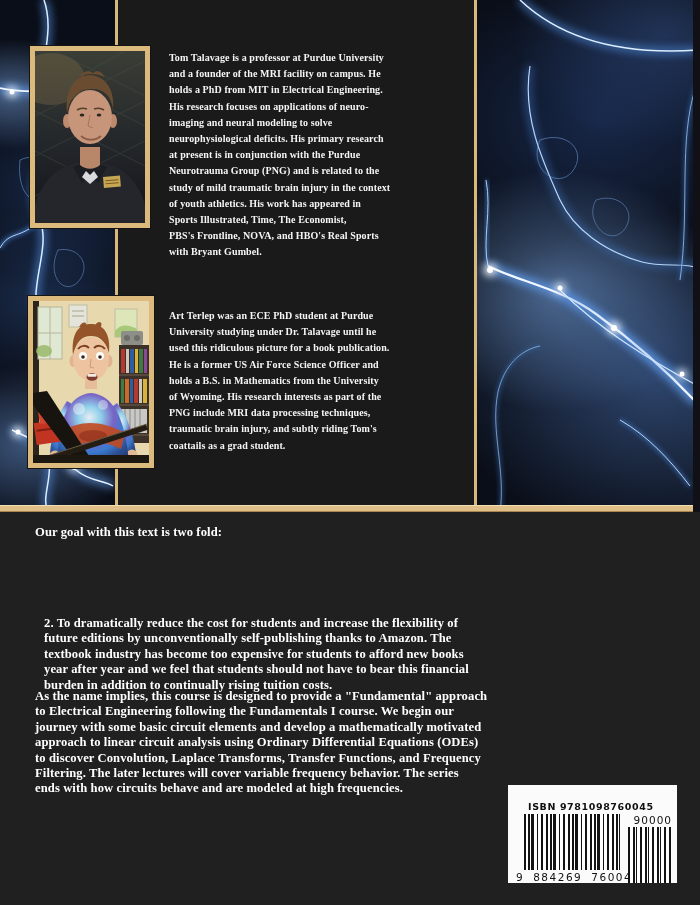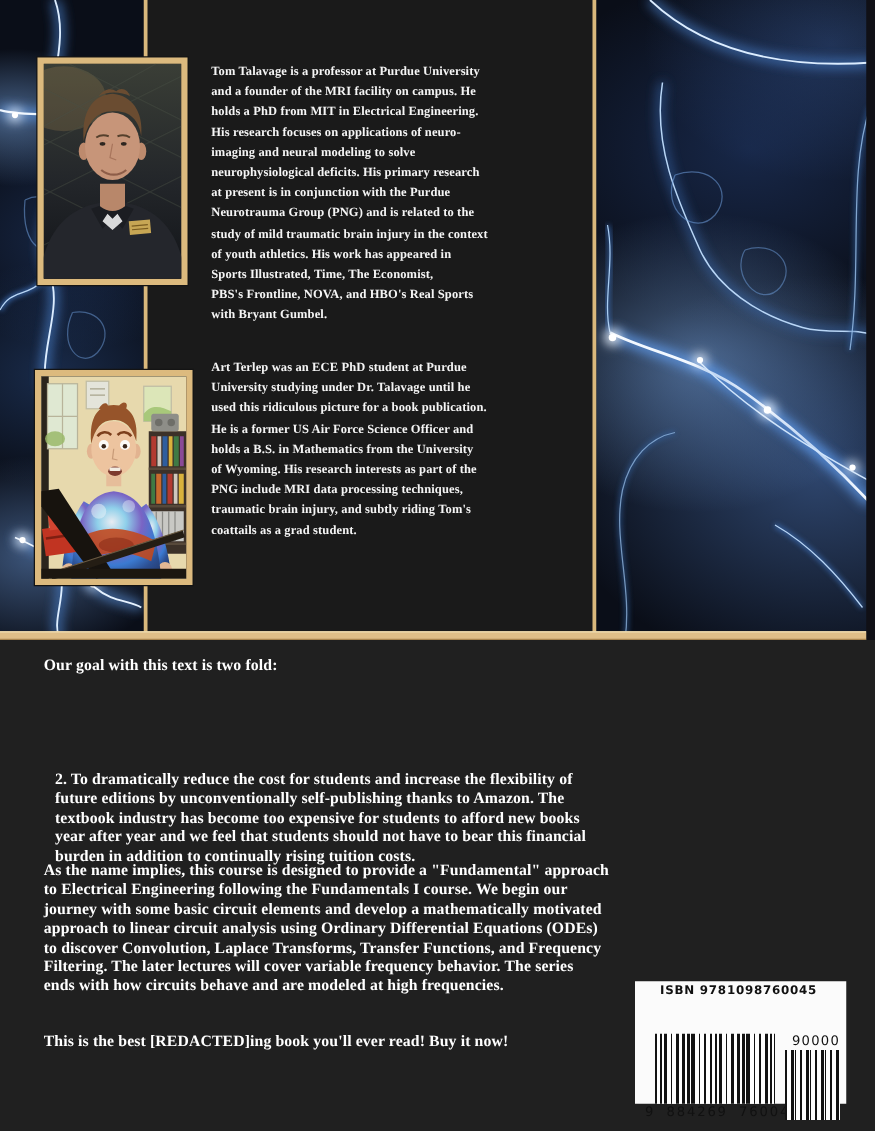--- a/index.html
+++ b/index.html
@@ -19,39 +19,39 @@
       #0a0e18;}
   .bolts{position:absolute;left:0;top:0;}
   .edge-sliver{position:absolute;right:0;top:0;width:7px;height:512px;background:#101016;}
   .gold-rule{position:absolute;left:0;bottom:0;width:693px;height:7px;background:#dfbe88;
     box-shadow:inset 0 1px 0 #f2e0b4, inset 0 -1px 0 #a9854f;z-index:6;}
   .panel{position:absolute;left:115px;top:0;width:362px;height:512px;background:#1a1a1a;
     border-left:3px solid #d9b87c;border-right:3px solid #d9b87c;box-sizing:border-box;z-index:2;}
   .bio{position:absolute;color:#f5f5f5;font-weight:bold;font-size:10px;line-height:16.2px;
     white-space:pre;z-index:3;letter-spacing:.1px;}
   .bio1{left:169px;top:50px;}
-  .bio2{left:169px;top:287px;}
+  .bio2{left:169px;top:308px;}
   .photo{position:absolute;border:5px solid #dcba7e;box-sizing:border-box;z-index:4;
     box-shadow:0 0 0 1px #141414, inset 0 0 0 1px rgba(0,0,0,.55);background:#222;}
   .photo1{left:30px;top:46px;width:120px;height:182px;}
   .photo2{left:28px;top:296px;width:126px;height:172px;}
   .photo svg{display:block;}
   
   .bottom-section{position:absolute;left:0;top:512px;width:700px;height:393px;background:#202020;}
   .btxt{position:absolute;color:#ffffff;font-weight:bold;font-size:12.6px;line-height:15.4px;
     white-space:pre;letter-spacing:.1px;}
   .goal-heading{left:35px;top:13px;}
   .goal-item1{left:44px;top:44px;}
   .goal-item2{left:44px;top:104px;}
   .course{left:35px;top:177px;}
   .closing{left:35px;top:314px;}
   
   .barcode{position:absolute;left:508px;top:273px;width:169px;height:98px;background:#fbfbfb;
-    box-sizing:border-box;padding:2px 6px 5px 8px;display:flex;flex-direction:column;
-    font-family:"DejaVu Sans","Liberation Sans",sans-serif;color:#111;gap:27px;}
+    box-sizing:border-box;padding:16px 6px 5px 8px;display:flex;flex-direction:column;
+    font-family:"DejaVu Sans","Liberation Sans",sans-serif;color:#111;}
   .isbn-label{font-size:9.5px;font-weight:bold;letter-spacing:.6px;margin-left:12px;}
   .barcode-body{flex:1;display:flex;margin-top:2px;}
   .main-col{width:104px;display:flex;flex-direction:column;}
   .main-bars{height:56px;margin-left:8px;
     background:repeating-linear-gradient(90deg,#131313 0 2px,#fff 2px 4px,#131313 4px 6px,
       #fff 6px 7px,#131313 7px 10px,#fff 10px 13px,#131313 13px 14px,#fff 14px 17px,
       #131313 17px 19px,#fff 19px 22px);}
   .digits{display:flex;gap:9px;font-size:10.5px;margin-top:1px;}
   .digit-g{letter-spacing:1.5px;}
   .addon-col{flex:1;display:flex;flex-direction:column;margin-left:8px;align-items:flex-end;}
@@ -301,21 +301,20 @@
 textbook industry has become too expensive for students to afford new books
 year after year and we feel that students should not have to bear this financial
 burden in addition to continually rising tuition costs.</div>
     <div class="btxt course">As the name implies, this course is designed to provide a "Fundamental" approach
 to Electrical Engineering following the Fundamentals I course. We begin our
 journey with some basic circuit elements and develop a mathematically motivated
 approach to linear circuit analysis using Ordinary Differential Equations (ODEs)
 to discover Convolution, Laplace Transforms, Transfer Functions, and Frequency
 Filtering. The later lectures will cover variable frequency behavior. The series
 ends with how circuits behave and are modeled at high frequencies.</div>
-    <div class="btxt closing">This is the best [REDACTED]ing book you'll ever read! Buy it now!</div>
 
     <div class="barcode">
       <div class="isbn-label">ISBN 9781098760045</div>
       <div class="barcode-body">
         <div class="main-col">
           <div class="main-bars"></div>
           <div class="digits">
             <span class="digit-g">9</span>
             <span class="digit-g">884269</span>
             <span class="digit-g">760045</span>

